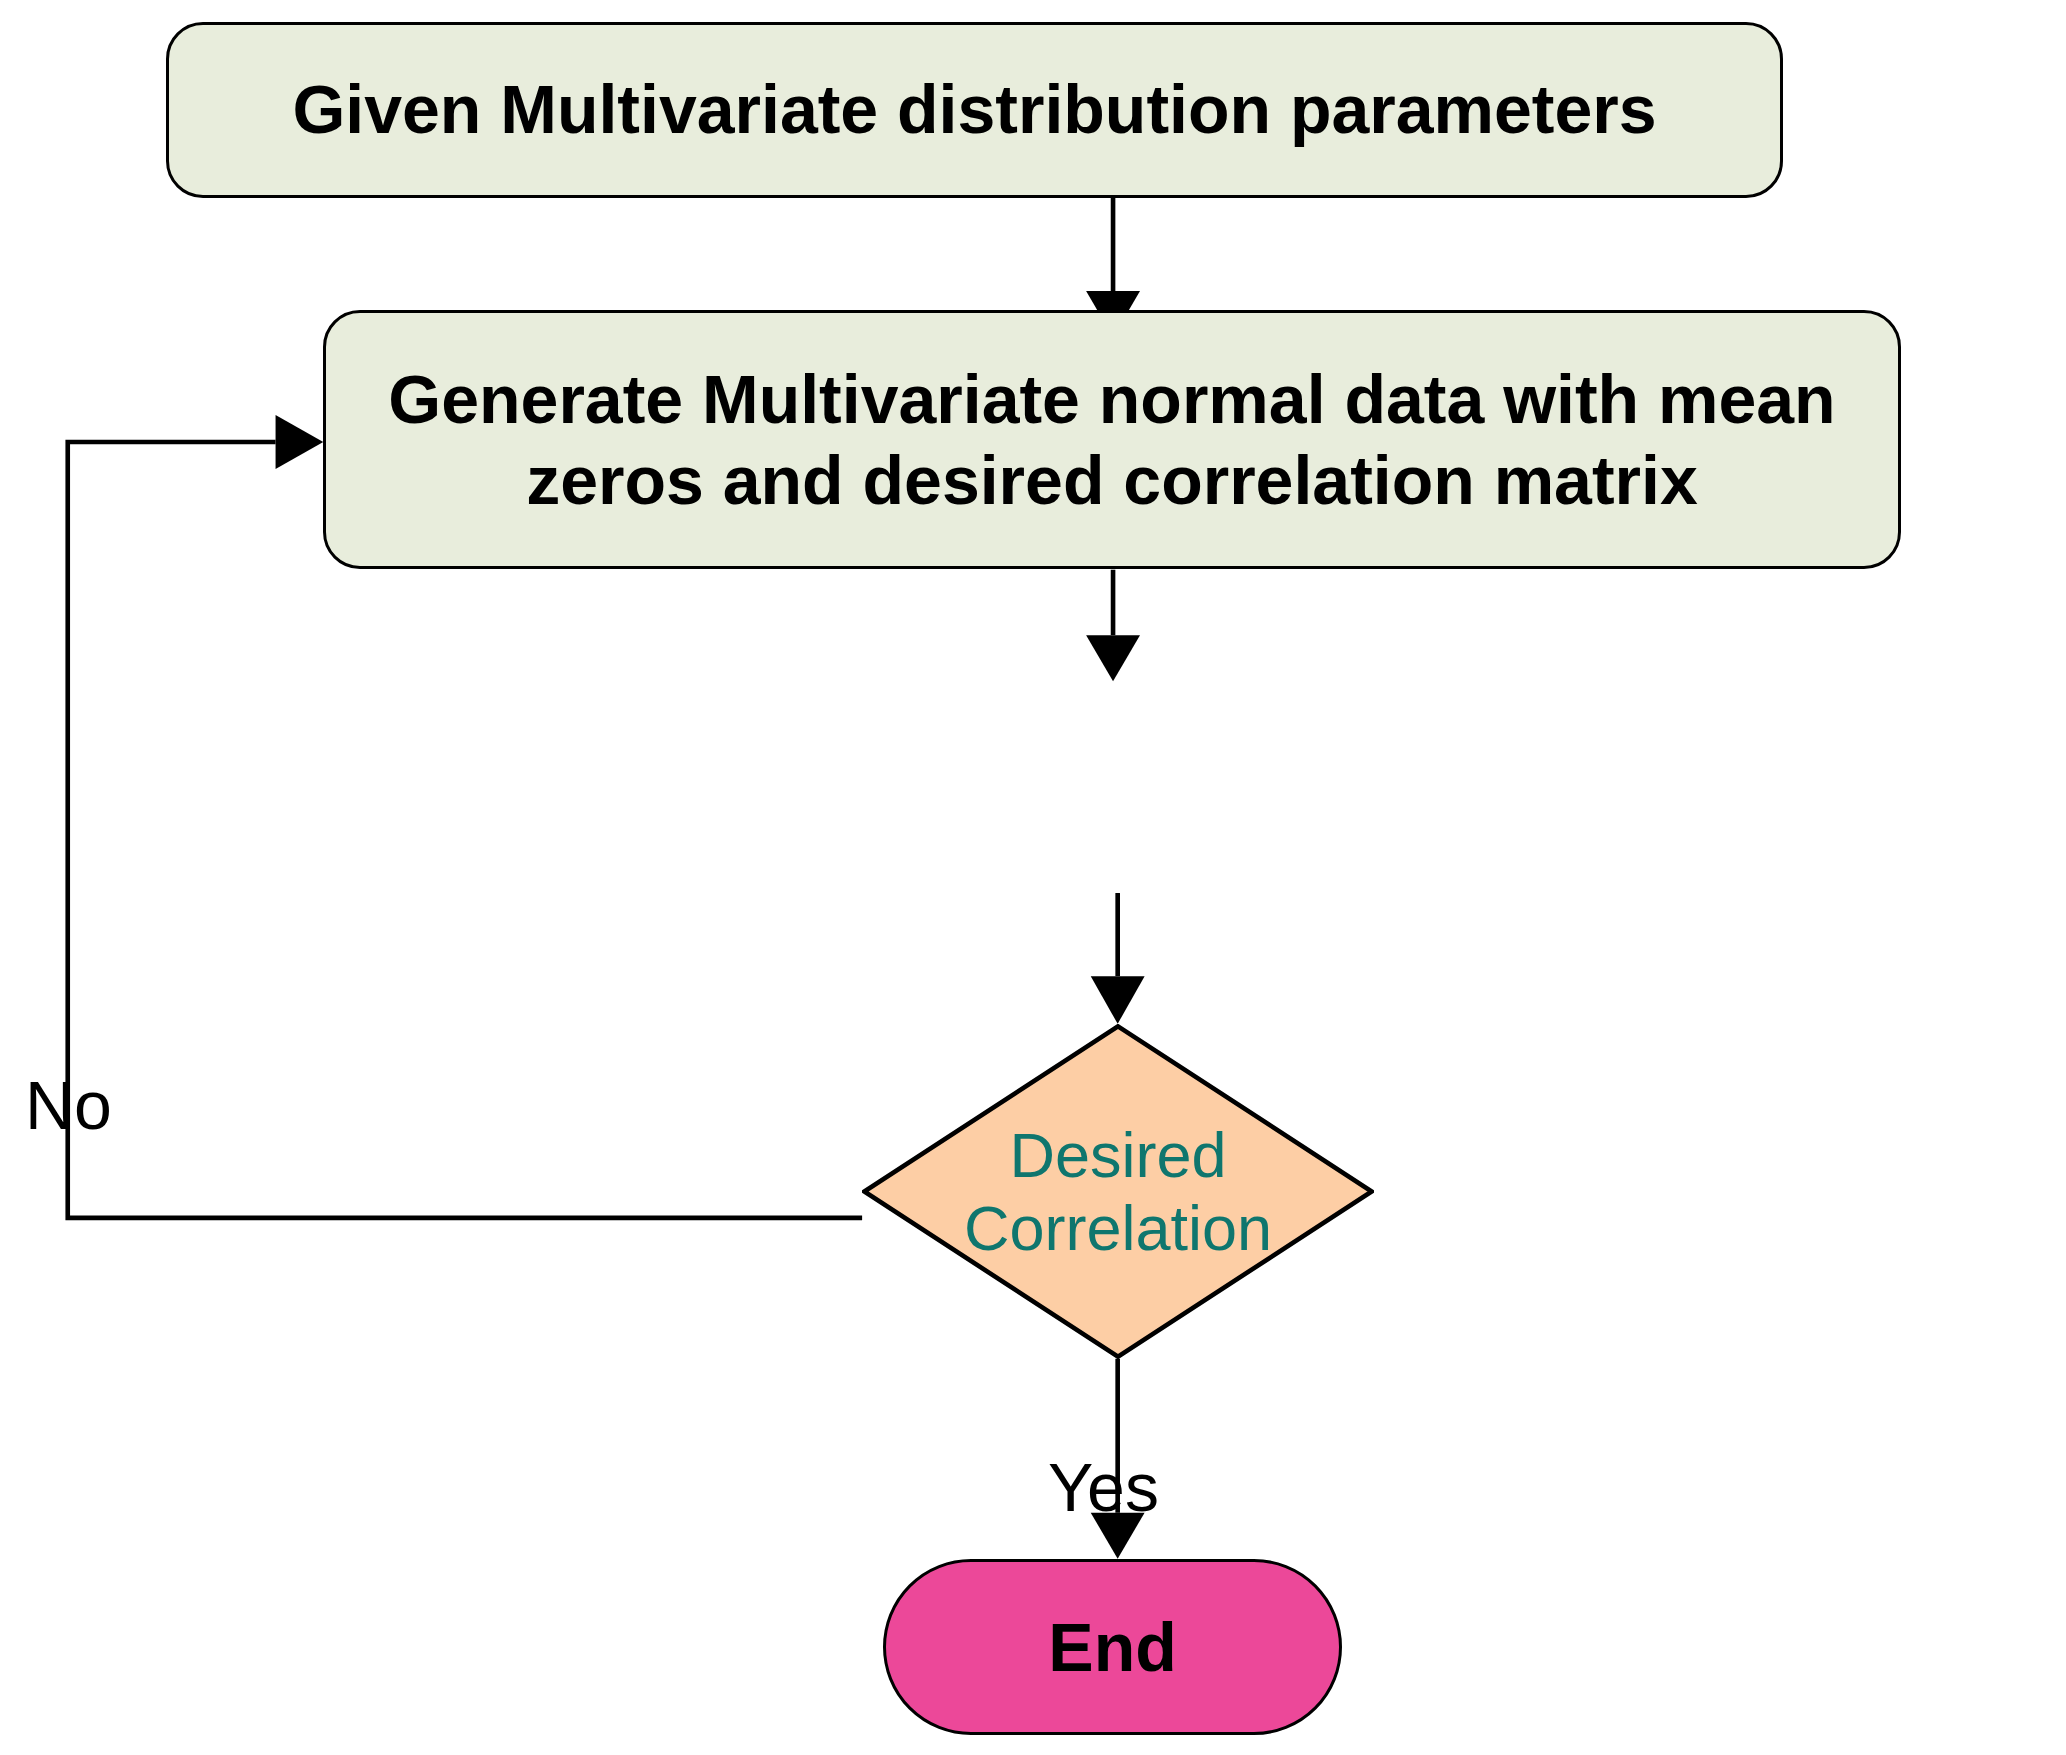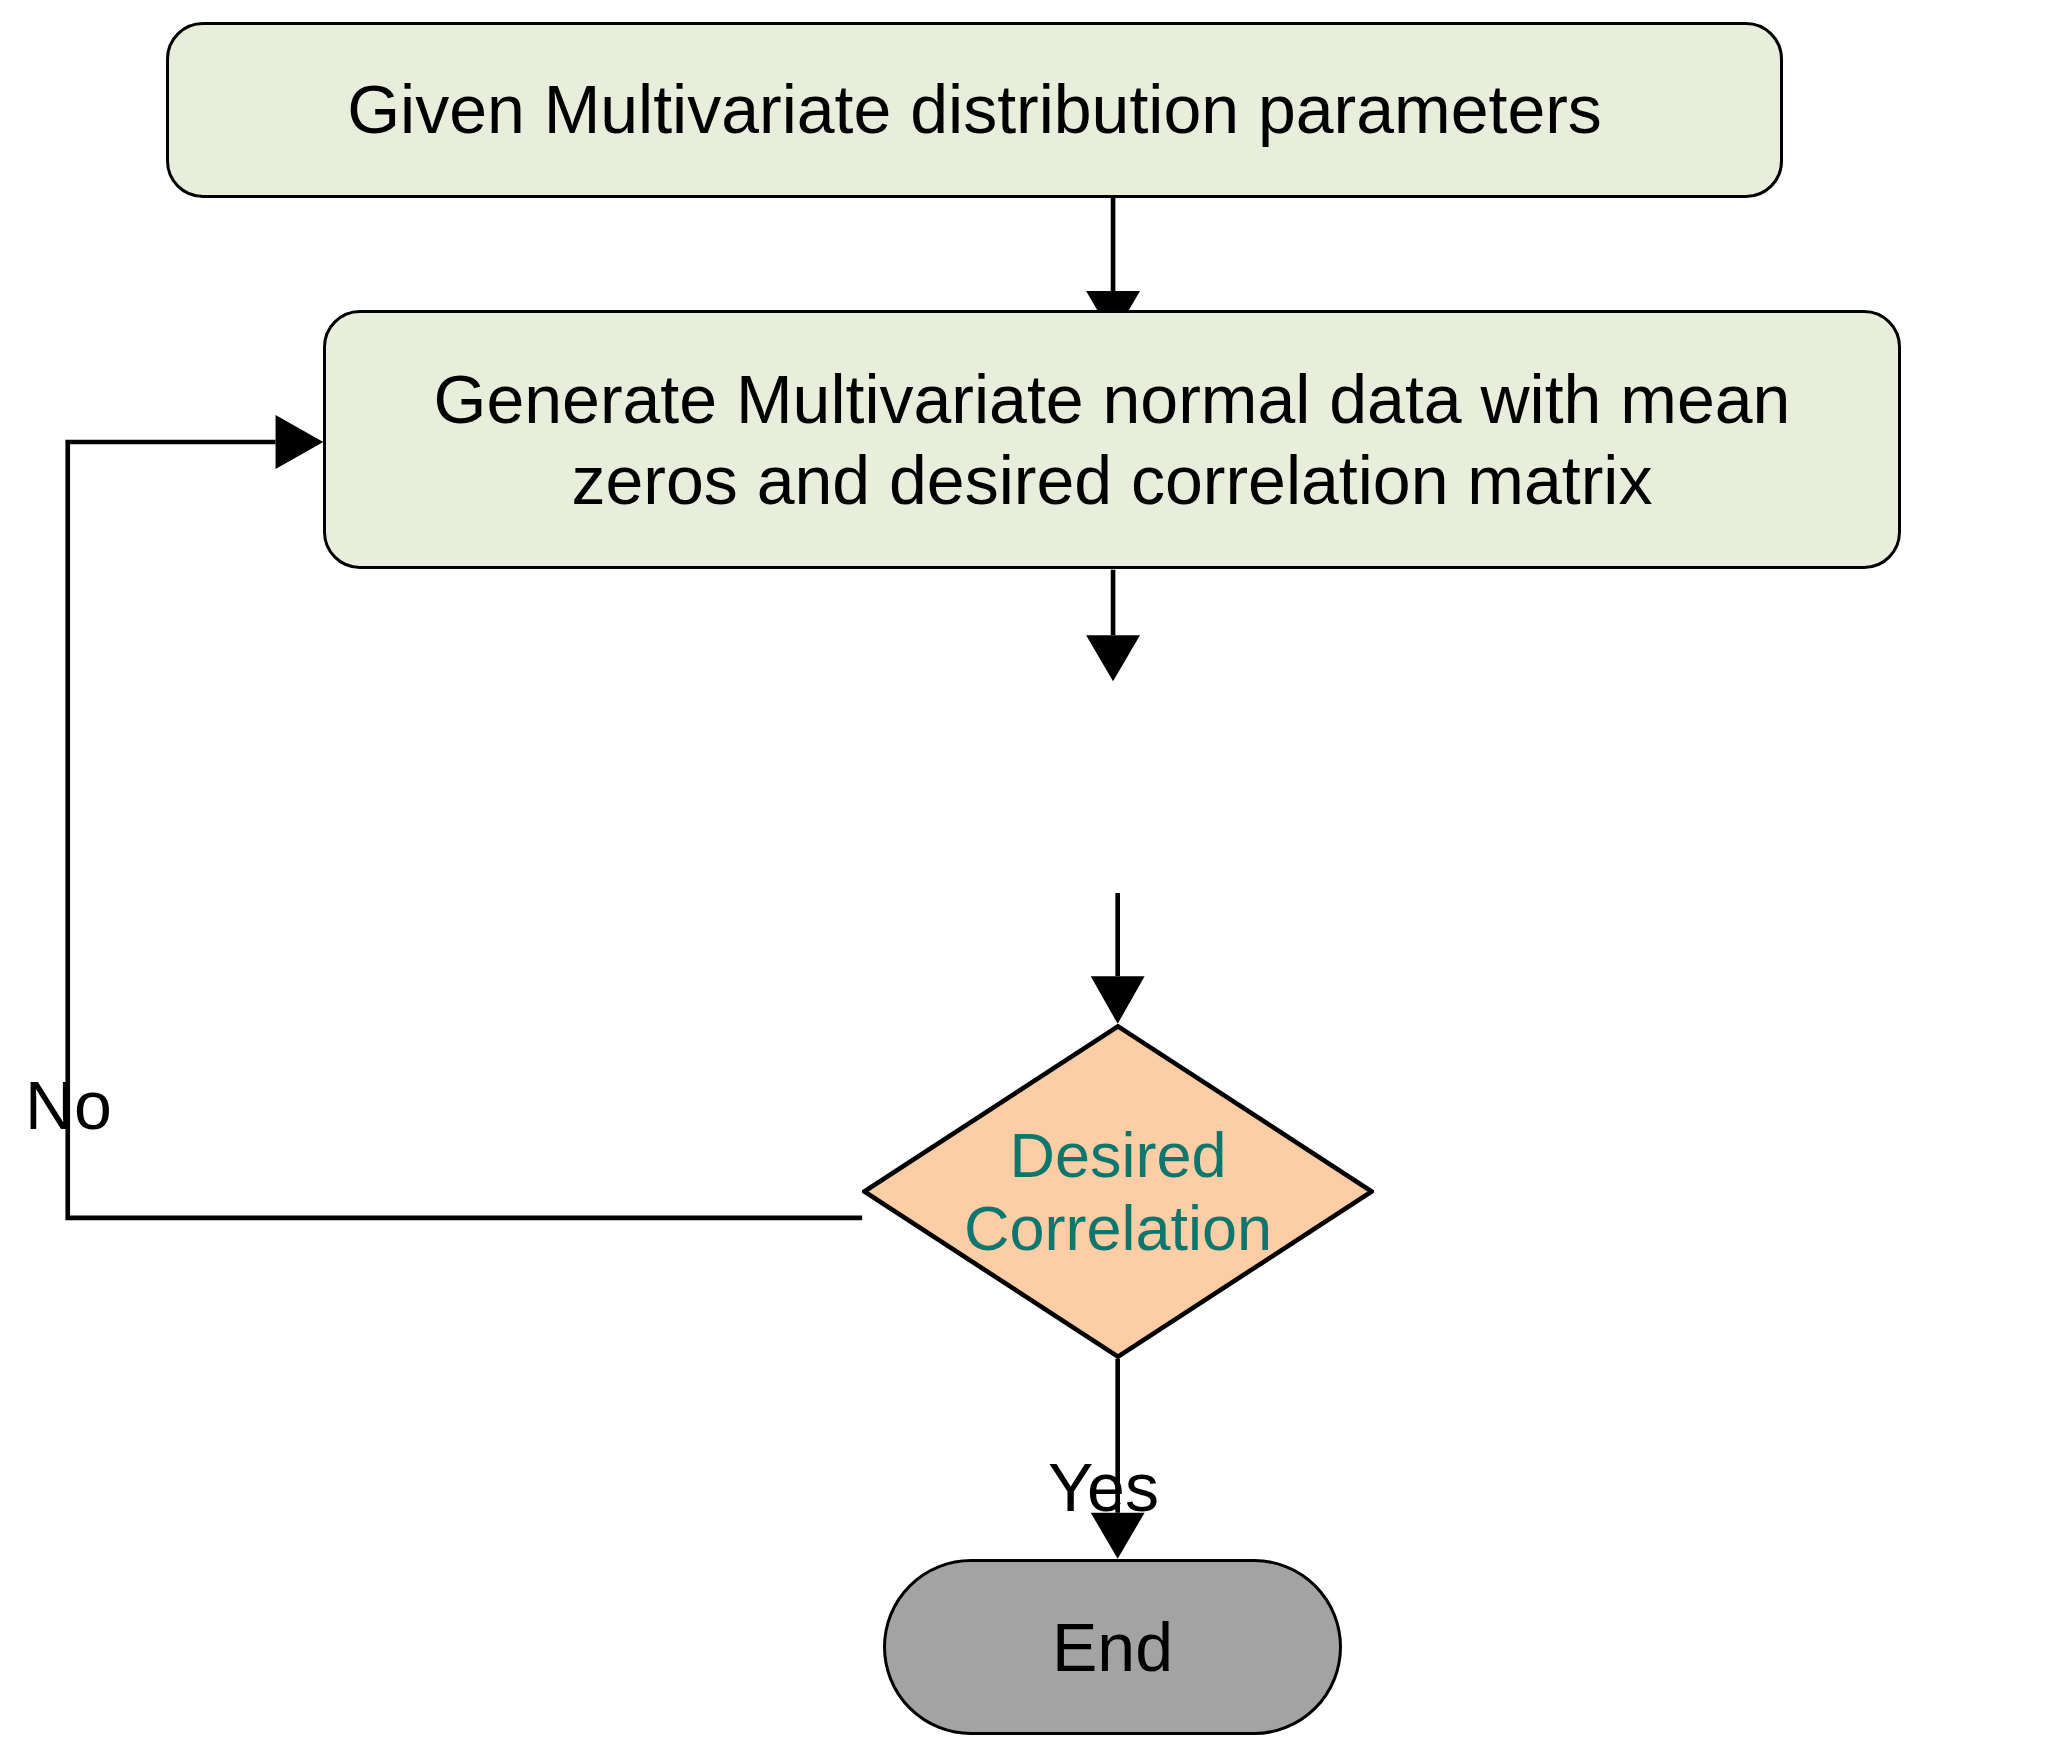--- a/index.html
+++ b/index.html
@@ -26,35 +26,36 @@
   }
   .node {
     position: absolute;
     box-sizing: border-box;
     display: flex;
     align-items: center;
     justify-content: center;
     text-align: center;
     color: #000000;
     border: 3.8px solid #000000;
+    font-weight: bold;
   }
   .node .txt {
     display: block;
     width: 100%;
     padding: 0 14px;
     box-sizing: border-box;
     line-height: 1.18;
     white-space: pre-line;
   }
   .process {
     background: #E8EDDC;
     border-radius: 37px;
   }
   .terminator {
-    background: #a3a3a3;
+    background: #ec4899;
     border-radius: 92px;
   }
   #node-start {
     left: 166px;  top: 21.6px;
     width: 1617px; height: 176px;
     font-size: 68px;
   }
   #node-generate-normal {
     left: 323px; top: 310px;
     width: 1578px; height: 259px;

